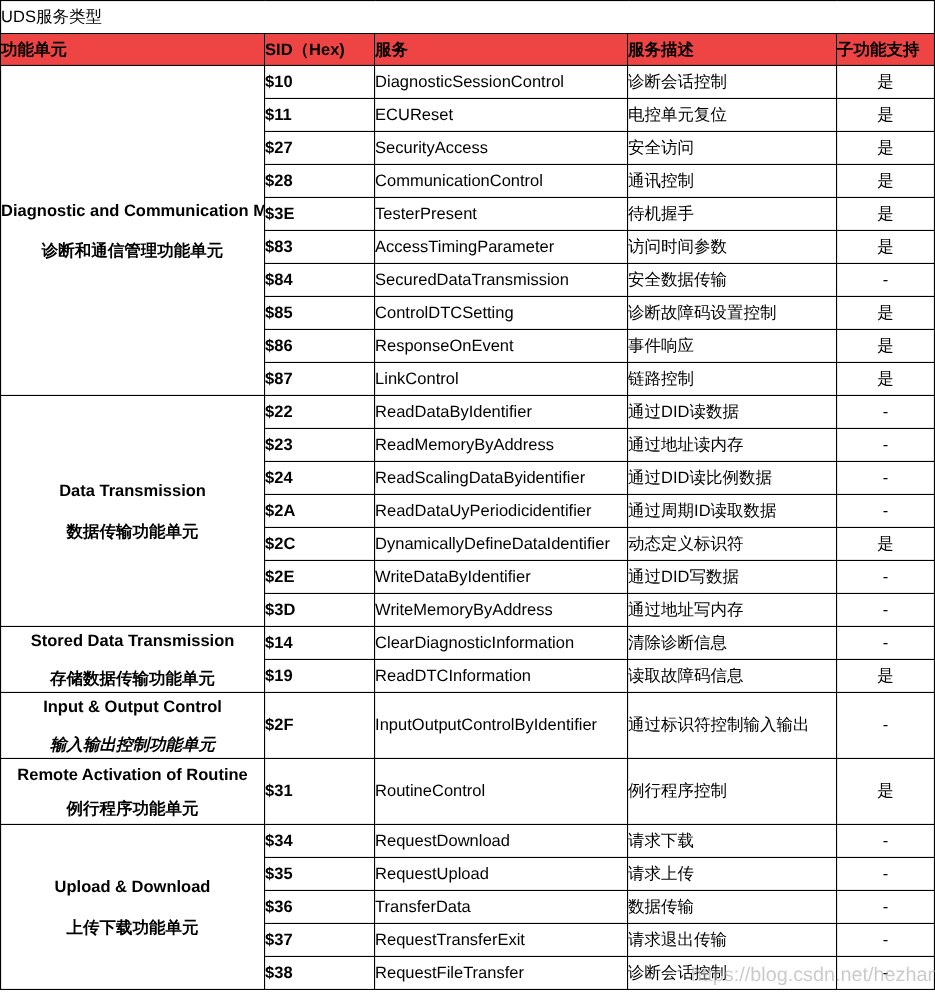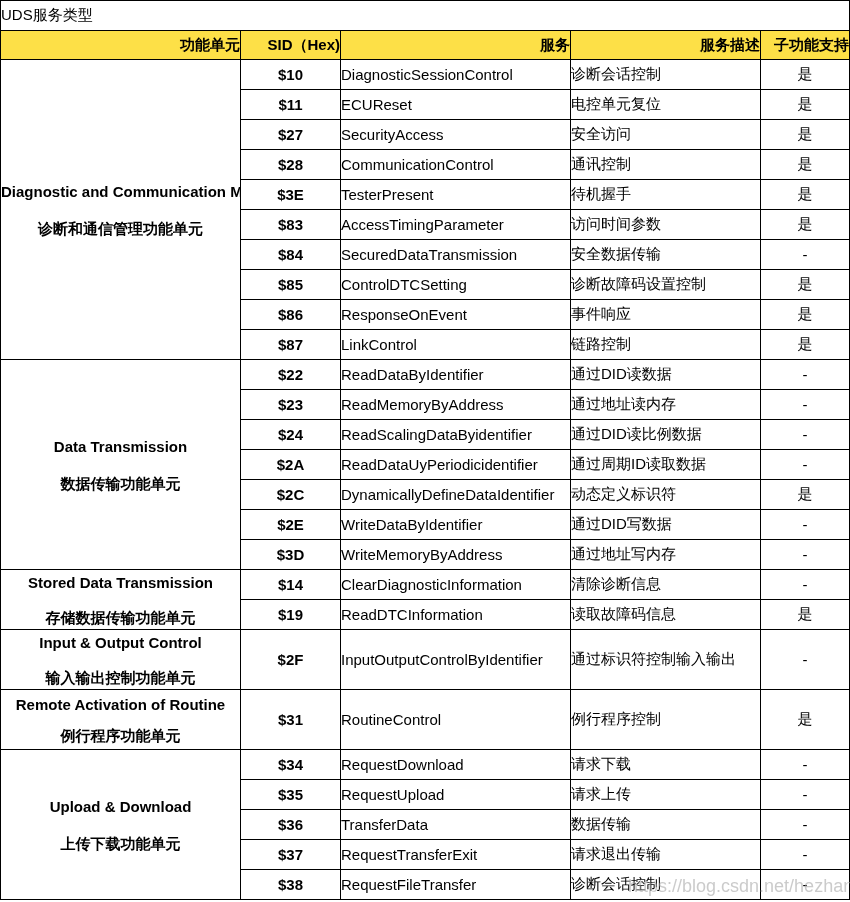--- a/index.html
+++ b/index.html
@@ -1,24 +1,24 @@
 <!DOCTYPE html>
 <html><head>
 <meta charset="utf-8">
 <style>
   html, body { margin:0; padding:0; background:#ffffff; }
   body { width:850px; height:902px; position:relative; overflow:hidden; font-family:"Liberation Sans", "DejaVu Sans", sans-serif; }
   table.uds { border-collapse:collapse; position:absolute; left:0; top:0; width:849px; table-layout:fixed; }
   table.uds td, table.uds th { border:1px solid #000; padding:0; font-size:15px; color:#000; overflow:hidden; white-space:nowrap; }
   .title-cell { height:29px; text-align:left; font-weight:normal; font-size:15px; color:#222; background:#fff; }
-  .hdr th { height:28px; background:#fde047; font-weight:bold; font-size:15px; text-align:right; }
+  .hdr th { height:28px; background:#ef4444; font-weight:bold; font-size:15px; text-align:left; }
   td.unit { text-align:center; vertical-align:middle; font-weight:bold; font-size:15px; line-height:19px; white-space:normal; }
   td.unit .en { display:block; }
   td.unit .zh { display:block; margin-top:18px; }
-  td.sid { text-align:center; color:#ff0000; font-weight:bold; font-size:16px; }
+  td.sid { color:#ff0000; font-weight:bold; font-size:16px; }
   td.svc { text-align:left; padding-left:2px; }
   td.desc { text-align:left; padding-left:2px; }
   td.sub { text-align:center; }
   tr.r30 td { height:29px; }
   tr.r60 td { height:59px; }
   .watermark { position:absolute; left:628px; top:876px; font-size:18px; color:rgba(160,160,160,0.55); pointer-events:none; font-family:"Liberation Sans", sans-serif; }
 </style>
 </head>
 <body>
 
@@ -165,21 +165,21 @@
       </tr>
       <tr class="r30">
         <td class="sid">$19</td>
         <td class="svc">ReadDTCInformation</td>
         <td class="desc">读取故障码信息</td>
         <td class="sub">是</td>
       </tr>
       <tr class="r60">
         <td class="unit" rowspan="1">
           <span class="en">Input &amp; Output Control</span>
-          <span class="zh" style="margin-top: 16px;">输入输出控制功能单元</span>
+          <span class="zh" style="margin-top: 16px; font-style: italic;">输入输出控制功能单元</span>
         </td>
         <td class="sid">$2F</td>
         <td class="svc">InputOutputControlByIdentifier</td>
         <td class="desc">通过标识符控制输入输出</td>
         <td class="sub">-</td>
       </tr>
       <tr class="r60">
         <td class="unit" rowspan="1">
           <span class="en">Remote Activation of Routine</span>
           <span class="zh" style="margin-top: 12px;">例行程序功能单元</span>

